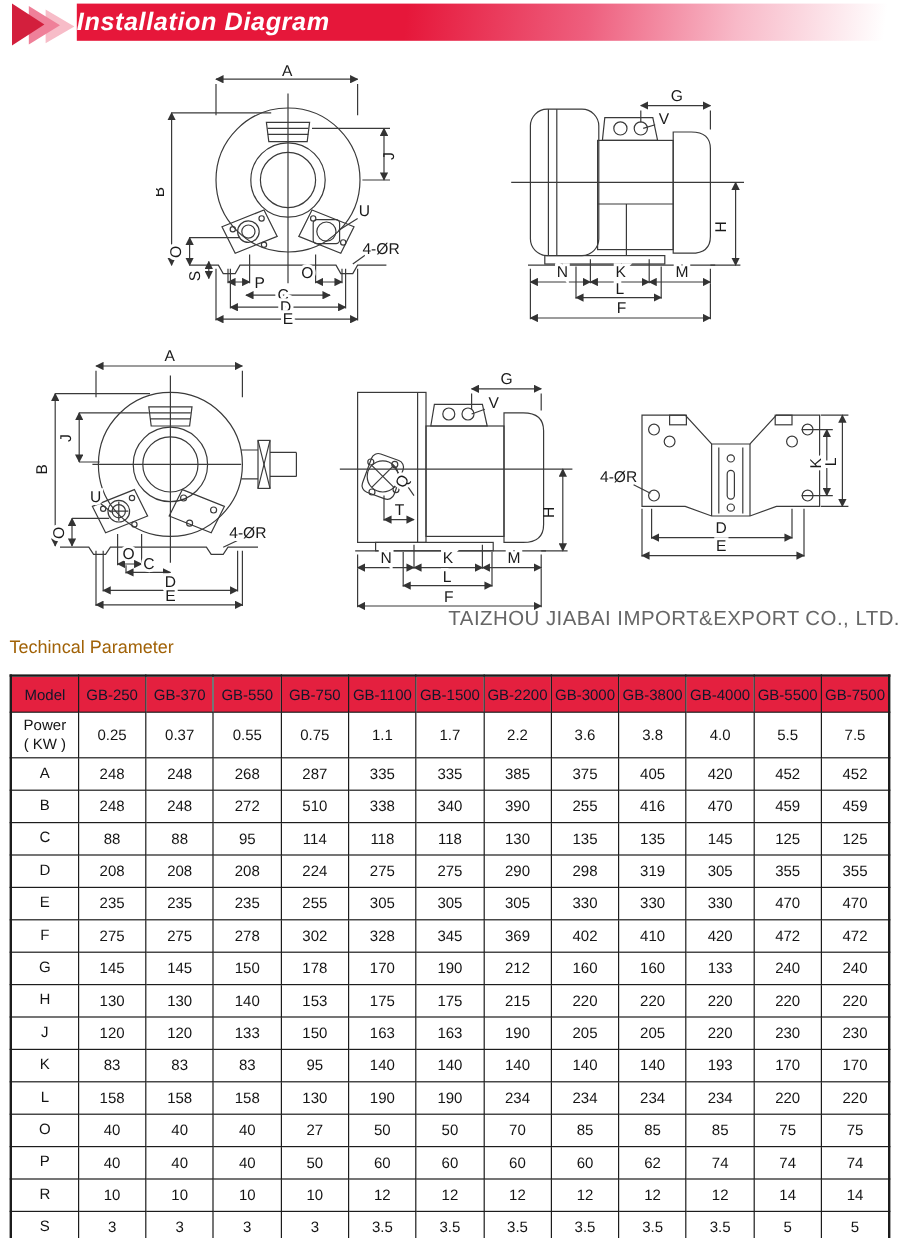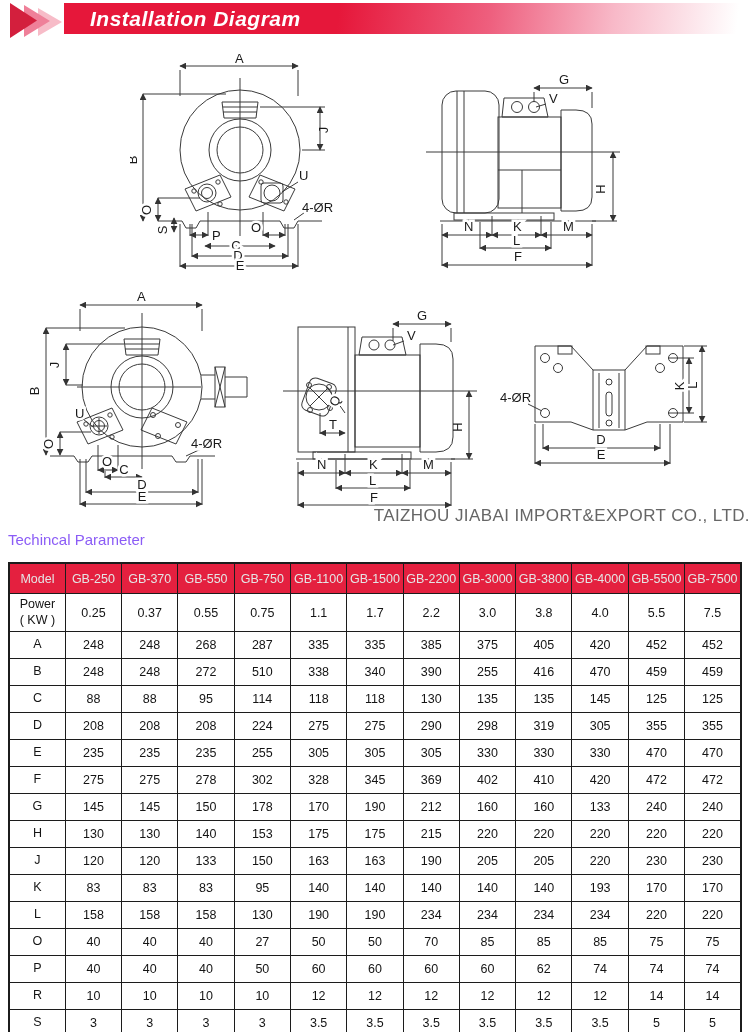--- a/index.html
+++ b/index.html
@@ -14,51 +14,51 @@
     font-family:"Liberation Sans", sans-serif;color:#111;
   }
   
   .chevrons{position:absolute;left:4px;top:0;}
   .banner{
     position:absolute;left:64px;top:3px;right:0;height:31px;
     background:linear-gradient(97deg,var(--banner-red) 0%,var(--banner-red) 40%,#ee5f7e 62%,#f8b9c8 80%,#ffffff 98%);
   }
   .banner-title{
     font-size:21px;font-weight:bold;font-style:italic;color:#fff;
-    line-height:31px;padding-left:26px;letter-spacing:.5px;white-space:nowrap;
+    line-height:31px;letter-spacing:.5px;white-space:nowrap;
   }
   
   .diag{position:absolute;}
   .diag svg{display:block;}
   .diag text{font-family:"Liberation Sans",sans-serif;font-size:13px;fill:#1a1a1a;}
   .halo{stroke:#fff;stroke-width:5px;paint-order:stroke;}
   .geo{stroke:var(--line);fill:none;stroke-width:1;}
   .dim{stroke:var(--line);fill:none;stroke-width:1;}
   
   .watermark{
     position:absolute;top:506px;left:0;width:100%;text-align:right;
     font-size:17px;color:#666;letter-spacing:.4px;white-space:nowrap;
   }
   .section-title{
-    position:absolute;left:8px;top:531px;font-size:15px;color:#8b5cf6;
+    position:absolute;left:8px;top:531px;font-size:15px;color:#a16207;
   }
   
   table.params{
     position:absolute;left:8px;top:562px;width:734px;
     border-collapse:collapse;table-layout:fixed;
     border:2px solid var(--cellborder);
     font-size:12.5px;
   }
   table.params th, table.params td{
     border:1px solid var(--cellborder);
     text-align:center;vertical-align:middle;
     padding:0 1px;font-weight:normal;overflow:hidden;
   }
   table.params thead th{
-    background:var(--table-red);color:#e5e5e5;height:29px;margin-left:32px;
+    background:var(--table-red);color:#0f172a;height:29px;margin-left:32px;
   }
   table.params tbody tr td, table.params tbody tr th{height:26px;background:#fff;color:#141414;}
   table.params tbody tr.power-row td, table.params tbody tr.power-row th{height:37px;}
   th.rowlabel{white-space:pre-line;line-height:1.25;}
 </style>
 </head>
 <body>
 
 <div class="page">
 
@@ -413,21 +413,21 @@
         <tr class="power-row">
           <th class="rowlabel">Power
 ( KW )</th>
           <td>0.25</td>
           <td>0.37</td>
           <td>0.55</td>
           <td>0.75</td>
           <td>1.1</td>
           <td>1.7</td>
           <td>2.2</td>
-          <td>3.0</td>
+          <td>3.6</td>
           <td>3.8</td>
           <td>4.0</td>
           <td>5.5</td>
           <td>7.5</td>
         </tr>
         <tr>
           <th class="rowlabel">A</th>
           <td>248</td>
           <td>248</td>
           <td>268</td>

